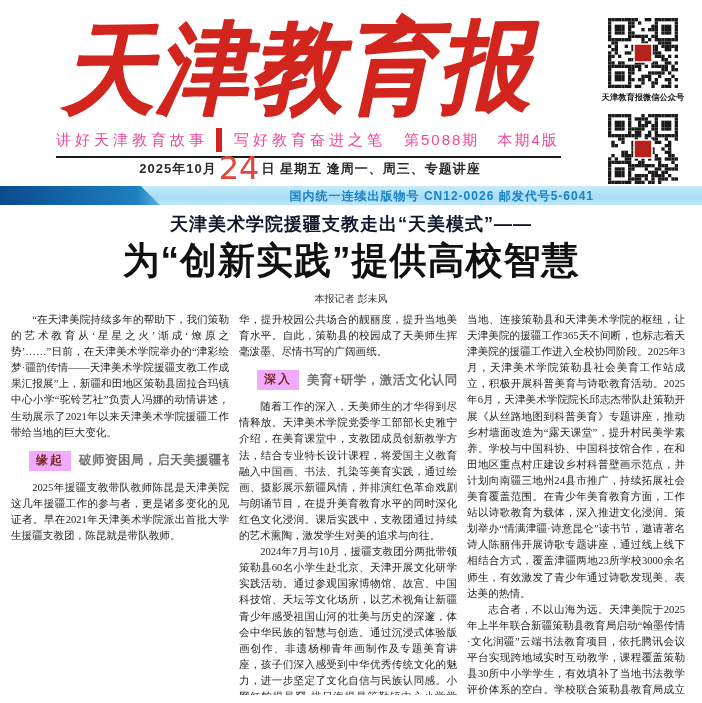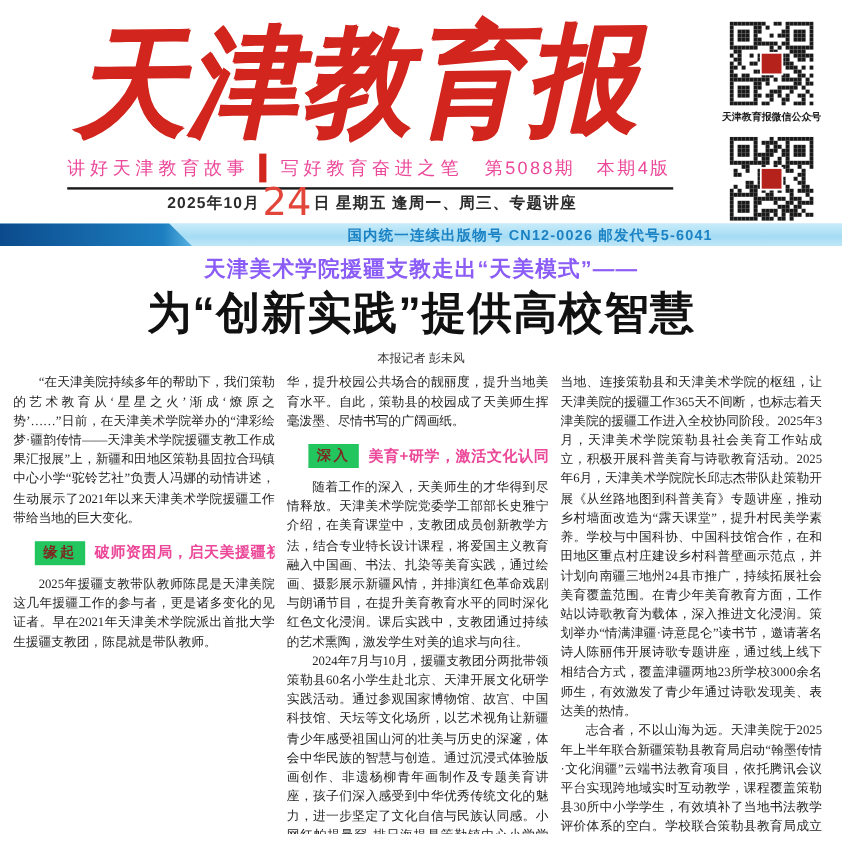--- a/index.html
+++ b/index.html
@@ -58,45 +58,45 @@
     background:linear-gradient(90deg,#0b4b8d 0%,#1d7fc0 85%,#5ab4e2 100%);
     clip-path:polygon(0 0, 88% 0, 100% 100%, 0 100%);
   }
   .pub-info {
     position:absolute; right:108px; top:2px; font-size:12px; font-weight:bold;
     color:#1b82c4; letter-spacing:1px;
   }
 
   
   .article-head { position:absolute; left:0; top:212px; width:702px; text-align:center; }
-  .kicker { font-size:18px; font-weight:bold; color:#8b5cf6; letter-spacing:1px; margin-bottom:4px; }
+  .kicker { font-size:18px; font-weight:bold; color:#0f172a; letter-spacing:1px; margin-bottom:4px; }
   .headline {
     font-size:37px; font-weight:bold; color:#111; letter-spacing:1px; line-height:1.15;
     font-family:"Liberation Sans","DejaVu Sans",sans-serif;
   }
   .byline { font-size:10px; color:#333; margin-top:9px; font-weight:normal;text-align:center; }
 
   
   .body-cols {
     position:absolute; left:11px; top:312px; width:674px; height:383px;
     display:flex; gap:10px; overflow:hidden;
   }
   .col { width:218px; flex:0 0 218px; overflow:hidden; }
   .col p {
     font-family:"Liberation Serif","DejaVu Serif",serif;
     font-size:10.6px; line-height:16.1px; text-align:justify;
     text-indent:2em; color:#1f1f1f;
   }
   .col p.cont { text-indent:0; }
   .sec-head { display:flex; align-items:center; gap:8px; margin:10px 0 9px 18px; }
   .sec-tag {
-    background:#22c55e; color:#7b2a22; font-weight:bold; font-size:12px;
+    background:#f0abfc; color:#7b2a22; font-weight:bold; font-size:12px;
     padding:1px 7px 2px 7px; letter-spacing:2px; white-space:nowrap;
   }
-  .sec-title { font-size:12.5px; font-weight:bold; color:#ec4899; letter-spacing:0.5px; white-space:nowrap; }
+  .sec-title { font-size:12.5px; font-weight:bold; color:#737373; letter-spacing:0.5px; white-space:nowrap; }
 </style>
 </head>
 <body>
 
 <div class="page">
 
   <div class="masthead">
     <div class="brand">
       <div class="brand-title">天津教育报</div>
     </div>

